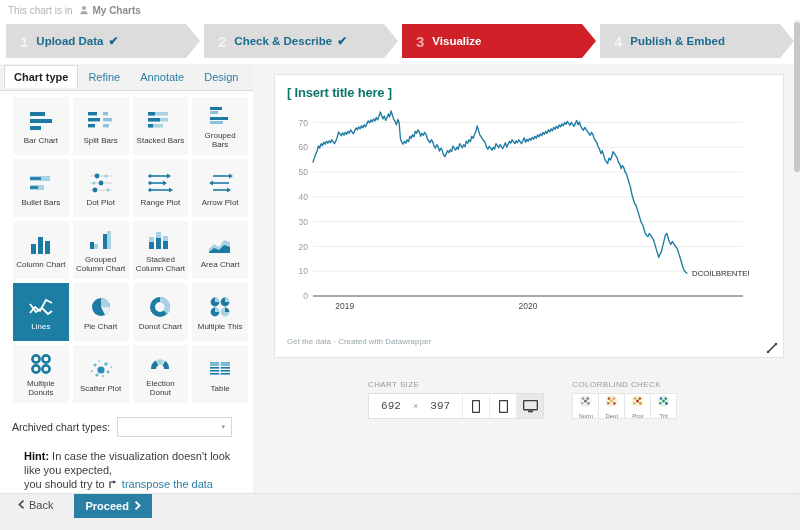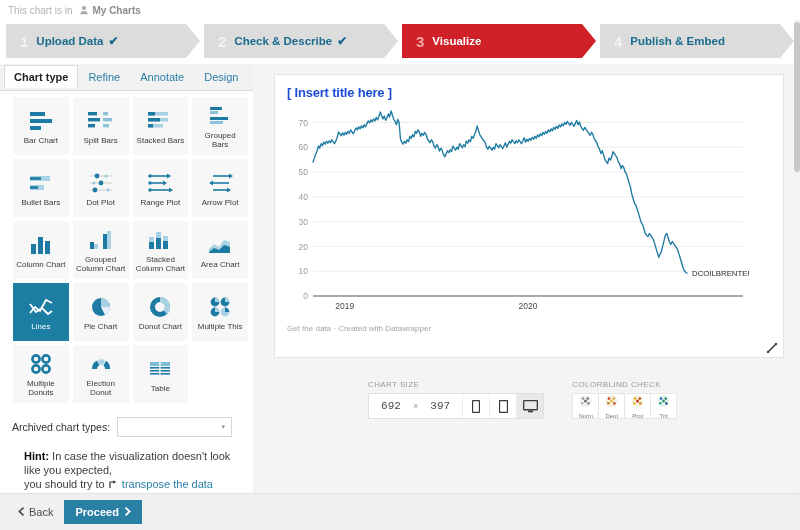--- a/index.html
+++ b/index.html
@@ -136,28 +136,28 @@
     display: flex; flex-direction: column;
   }
   .preview {
     background: #fff;
     border: 1px solid #e3e3e3;
     height: 284px;
     position: relative;
     padding: 10px 12px 0 12px;
   }
   .chart-title {
-    font-size: 13px; font-weight: bold; color: #1d4ed8;
+    font-size: 13px; font-weight: bold; color: #0f766e;
     letter-spacing: -.2px;
     margin-bottom: 4px;
   }
   .plot { position: relative; height: 218px; }
   .plot svg { display: block; }
   .footer-note {
-    position: absolute; left: 12px; bottom: 24px;
+    position: absolute; left: 12px; bottom: 11px;
     font-size: 8px; color: #9aa7ad;
   }
   .resize {
     position: absolute; right: 5px; bottom: 5px;
     width: 12px; height: 12px;
   }
 
   
   .controls {
     display: flex; align-items: flex-start;
@@ -195,22 +195,22 @@
     padding-top: 1px;
   }
   .cb-btn .cb-lbl { font-size: 6px; color: #7c7c7c; margin-top: 1px; }
 
   
   .bottombar {
     position: absolute; left: 0; bottom: 0;
     width: 800px; height: 37px;
     background: #f0f0f0;
     border-top: 1px solid #e2e2e2;
-    display: flex; align-items: center;
-    padding-left: 9px; gap: 2px;
+    display: flex; align-items: flex-start;
+    padding-left: 9px; gap: 12px;
   }
   .btn-back {
     background: transparent; border: none;
     font-size: 11px; color: #4b4b4b;
     display: inline-flex; align-items: center; gap: 4px;
     padding: 5px 9px; cursor: pointer;
     font-family: "Liberation Sans", sans-serif;
   }
   .btn-proceed {
     background: #2a7fa5; border: none; color: #fff;
@@ -497,20 +497,36 @@
             <svg width="30" height="24" viewBox="0 0 30 24">
               <circle cx="10" cy="7" r="3.6" fill="none" stroke="#1d7ba3" stroke-width="2.6"></circle>
               <circle cx="20" cy="7" r="3.6" fill="none" stroke="#1d7ba3" stroke-width="2.6"></circle>
               <circle cx="10" cy="17" r="3.6" fill="none" stroke="#1d7ba3" stroke-width="2.6"></circle>
               <circle cx="20" cy="17" r="3.6" fill="none" stroke="#1d7ba3" stroke-width="2.6"></circle>
             </svg>
           </span>
           <span class="tlbl">Multiple Donuts</span>
         </div>
 
+        <div class="tile">
+          <span class="ticon">
+            <svg width="30" height="24" viewBox="0 0 30 24">
+              <circle cx="15" cy="13" r="3.6" fill="#2a8cb8"></circle>
+              <circle cx="9" cy="8" r="1.5" fill="#6fb2ce"></circle>
+                <circle cx="20" cy="7" r="1.8" fill="#6fb2ce"></circle>
+              <circle cx="22" cy="15" r="1.4" fill="#6fb2ce"></circle>
+                <circle cx="11" cy="18" r="1.6" fill="#6fb2ce"></circle>
+              <circle cx="6" cy="14" r="1.2" fill="#9ccbdf"></circle>
+                <circle cx="17" cy="19" r="1.2" fill="#9ccbdf"></circle>
+              <circle cx="25" cy="10" r="1" fill="#9ccbdf"></circle>
+                <circle cx="13" cy="4" r="1" fill="#9ccbdf"></circle>
+            </svg>
+          </span>
+          <span class="tlbl">Scatter Plot</span>
+        </div>
 
         <div class="tile">
           <span class="ticon">
             <svg width="30" height="24" viewBox="0 0 30 24">
               <path d="M6 17 A9 9 0 0 1 11 8.6 L13.5 13.2 A4 4 0 0 0 11 17 Z" fill="#1d7ba3"></path>
               <path d="M12 8 A9 9 0 0 1 19 8.2 L17 13 A4 4 0 0 0 14 13 Z" fill="#a9d3e4"></path>
               <path d="M20 8.8 A9 9 0 0 1 24 17 L19 17 A4 4 0 0 0 17.5 13.4 Z" fill="#1d7ba3"></path>
             </svg>
           </span>
           <span class="tlbl">Election Donut</span>

